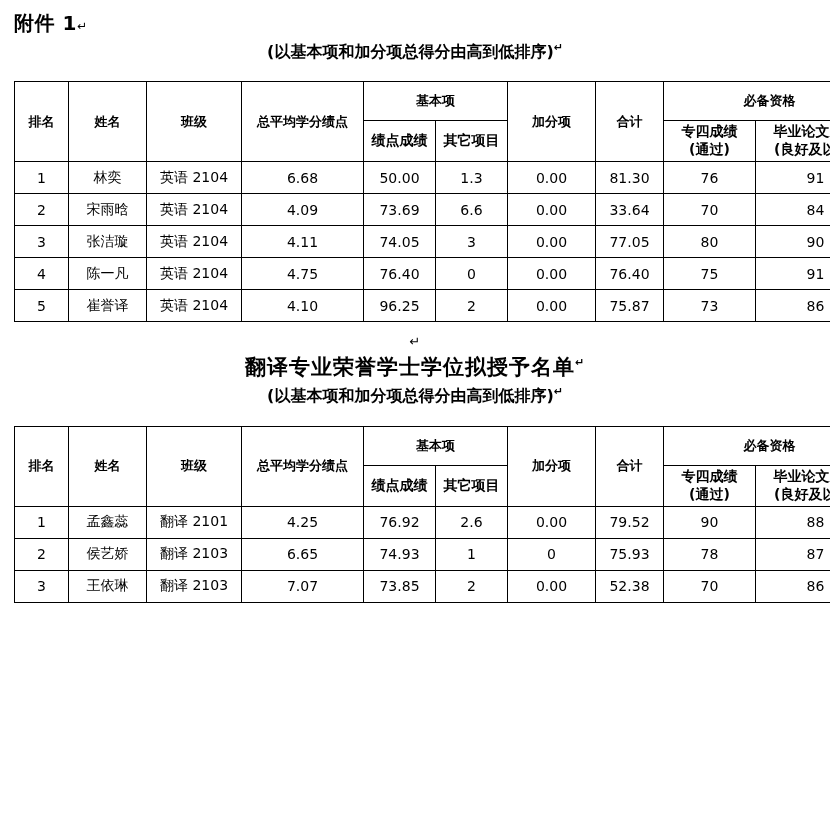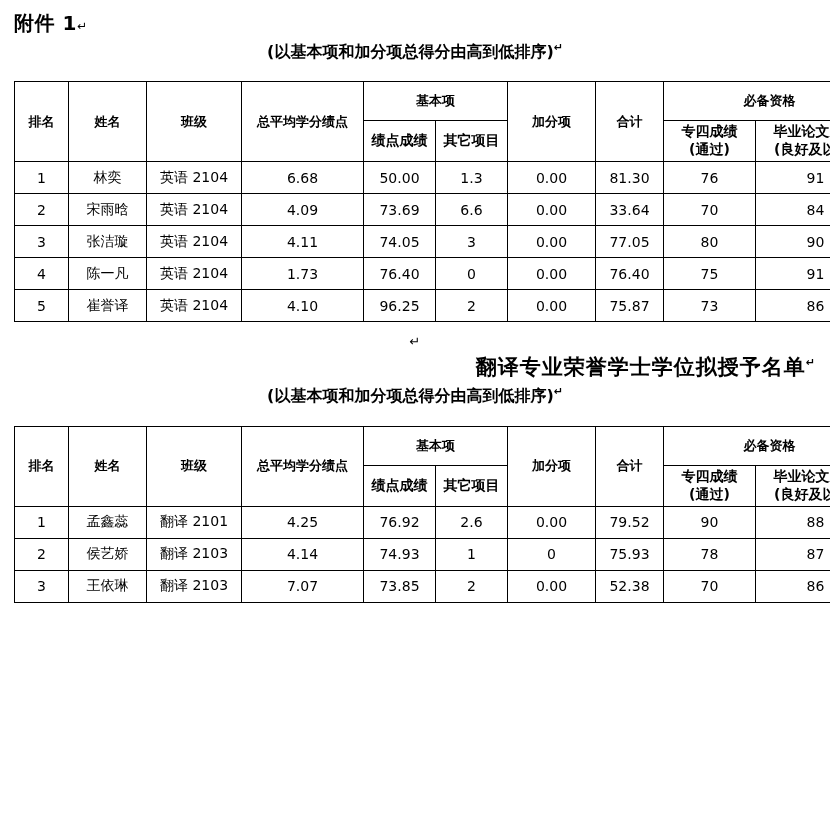--- a/index.html
+++ b/index.html
@@ -76,21 +76,20 @@
     color: #000;
   }
   .spacer-mark {
     text-align: center;
     font-size: 13px;
     margin-top: 12px;
     color: #000;
   }
   .section2 {
     margin-top: 4px;
-    text-align: right;
   }
   .col-rank   { width: 54px; }
   .col-name   { width: 78px; }
   .col-class  { width: 95px; }
   .col-gpa    { width: 122px; }
   .col-basic1 { width: 72px; }
   .col-basic2 { width: 72px; }
   .col-bonus  { width: 88px; }
   .col-total  { width: 68px; }
   .col-req1   { width: 92px; }
@@ -180,21 +179,21 @@
         <td>3</td>
         <td>0.00</td>
         <td>77.05</td>
         <td>80</td>
         <td>90</td>
       </tr>
       <tr class="datarow">
         <td>4</td>
         <td>陈一凡</td>
         <td>英语 2104</td>
-        <td>1.73</td>
+        <td>4.75</td>
         <td>76.40</td>
         <td>0</td>
         <td>0.00</td>
         <td>76.40</td>
         <td>75</td>
         <td>91</td>
       </tr>
       <tr class="datarow">
         <td>5</td>
         <td>崔誉译</td>
@@ -266,21 +265,21 @@
         <td>2.6</td>
         <td>0.00</td>
         <td>79.52</td>
         <td>90</td>
         <td>88</td>
       </tr>
       <tr class="datarow">
         <td>2</td>
         <td>侯艺娇</td>
         <td>翻译 2103</td>
-        <td>4.14</td>
+        <td>6.65</td>
         <td>74.93</td>
         <td>1</td>
         <td>0</td>
         <td>75.93</td>
         <td>78</td>
         <td>87</td>
       </tr>
       <tr class="datarow">
         <td>3</td>
         <td>王依琳</td>

